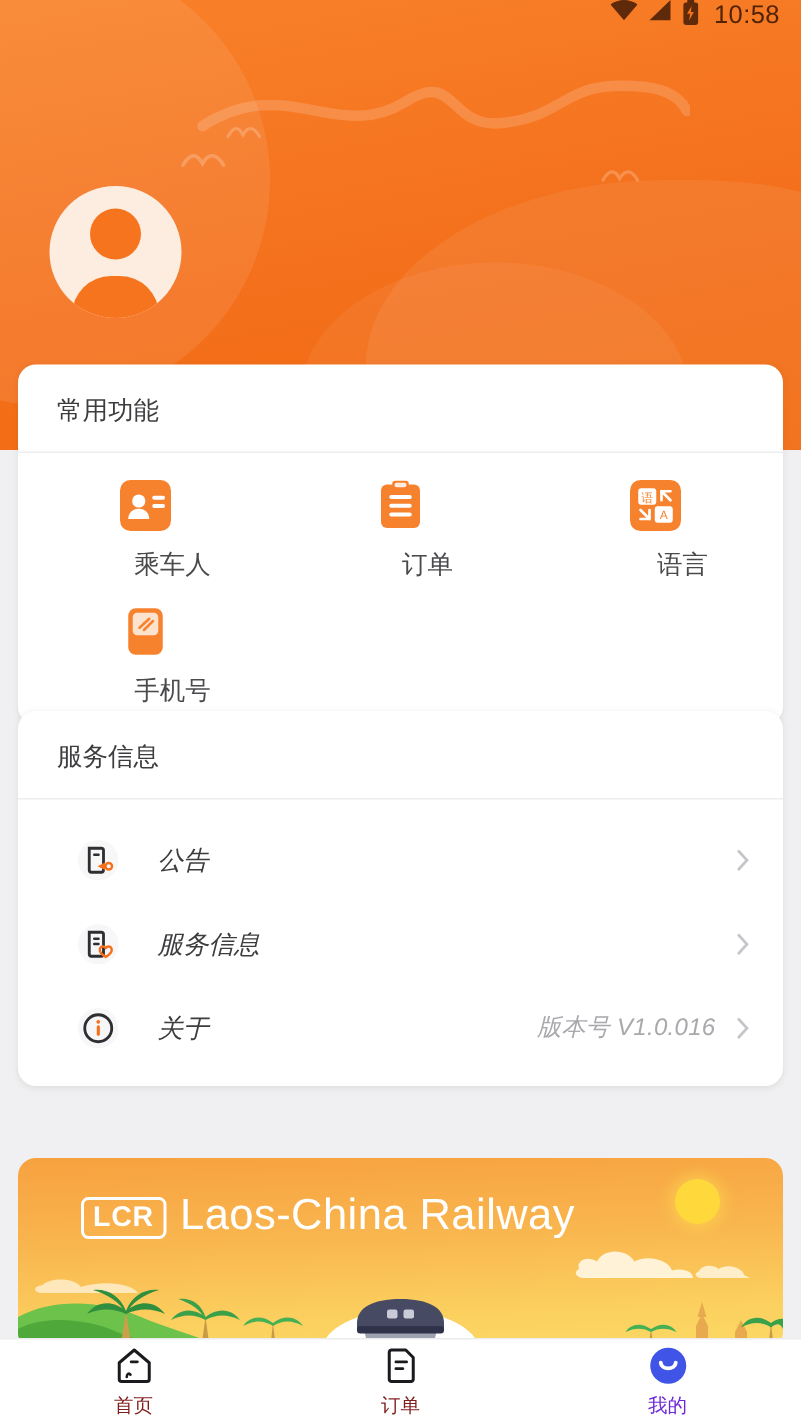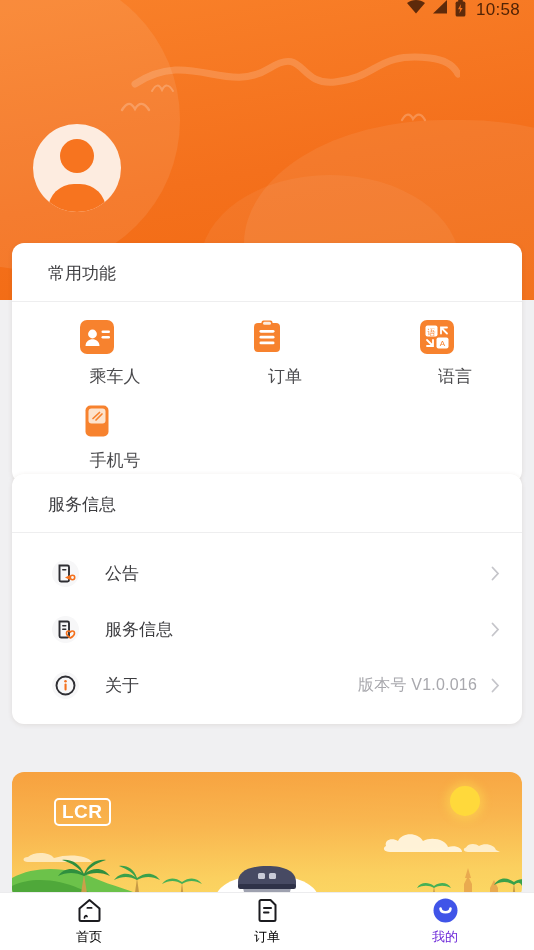--- a/index.html
+++ b/index.html
@@ -46,40 +46,41 @@
   }
   .sb-time { font-size: 17px; color: #512305; letter-spacing: .3px; margin-left: 3px; }
 
   
   .card {
     position: absolute; left: 12px; width: 510px;
     background: #ffffff; border-radius: 12px;
     box-shadow: 0 1px 5px rgba(90,60,30,.10);
   }
   .card-title {
-    font-size: 17px; color: #3d3d40; padding: 19px 0 16px 36px;
+    font-size: 17px; color: #3d3d40; padding: 19px 0 16px 26px;
     border-bottom: 1px solid #eeeeef; margin: 0 0 0 0;
   }
 
   #card-funcs { top: 243px; height: 240px; }
   #card-service { top: 474px; height: 250px; }
 
   
   .grid { display: flex; flex-wrap: wrap; padding: 18px 0 0 0; }
   .grid-cell {
     width: 33.33%; display: flex; flex-direction: column;
     align-items: center; margin-bottom: 16px;
   }
   .g-icon { width: 34px; height: 34px; margin-bottom: 11px; }
   .g-label { font-size: 17px; color: #4a4a4d; margin-left: 36px; }
 
   
   .srow {
     display: flex; align-items: center; height: 56px; padding: 0 22px 0 40px;
     position: relative;
+    font-style: italic;
   }
   .s-icon { width: 27px; height: 27px; flex: 0 0 27px; }
   .s-label { font-size: 17px; color: #3d3d40; margin-left: 26px; }
   .s-value { margin-left: auto; font-size: 16px; color: #a8a8ad; letter-spacing: .2px; }
   .chev { margin-left: 14px; width: 9px; height: 15px; flex: 0 0 9px; }
 
   
   .banner {
     position: absolute; left: 12px; top: 772px; width: 510px; height: 128px;
     border-radius: 12px; overflow: hidden;
@@ -99,21 +100,21 @@
     border-radius: 50%; background: #ffd93b; box-shadow: 0 0 9px 4px rgba(255,224,80,.45); }
 
   
   .tabbar {
     position: absolute; bottom: 0; left: 0; width: 534px; height: 58px;
     background: #ffffff; display: flex; border-top: 1px solid #ececee;
   }
   .tab { flex: 1; display: flex; flex-direction: column; align-items: center;
     justify-content: center; gap: 4px; }
   .tab-icon { width: 27px; height: 27px; }
-  .tab-label { font-size: 13px; color: #000000; }
+  .tab-label { font-size: 13px; color: #7f1d1d; }
   .tab.active .tab-label { color: #6d28d9; }
 </style>
 </head>
 <body>
 
 <div class="phone">
 
   <div class="header">
     <div class="hdr-wave w1"></div>
     <div class="hdr-wave w2"></div>
@@ -266,20 +267,21 @@
       <path d="M8,28 C2,28 0,24 4,22 C2,16 10,13 16,17 C20,8 36,8 41,17 C50,12 64,16 66,23 C74,21 80,24 80,28 Z" fill="#fff7e6" opacity=".9"></path>
       <path d="M86,28 C82,28 80,25 84,23.5 C86,19 94,19 97,22 C103,18 113,21 114,26 L118,28 Z" fill="#fff7e6" opacity=".8"></path>
     </svg>
     <svg style="position:absolute; left:10px; top:76px; width:150px; height:18px;" viewBox="0 0 150 18">
       <path d="M6,14 C0,14 0,9 6,9 C12,3 28,4 32,10 C48,5 66,8 70,14 Z" fill="#fff4dc" opacity=".75"></path>
     </svg>
 
     <div class="bnr-logo">
       <span>LCR</span>
     </div>
+    <div class="bnr-text">Laos-China Railway</div>
 
     <svg style="position:absolute; left:0; bottom:0; width:510px; height:62px;" viewBox="0 0 510 62">
 
       <path d="M0,62 L0,40 C25,26 60,30 82,40 C100,48 120,52 140,62 Z" fill="#6cc24a"></path>
       <path d="M0,62 L0,48 C20,38 48,42 66,50 C78,55 92,58 104,62 Z" fill="#4fa83a"></path>
 
       <g fill="#2f8f3e">
         <path d="M68,62 L72,36 L76,62 Z" fill="#caa04a"></path>
         <path d="M72,36 C62,28 52,30 46,38 C54,34 64,34 72,38 Z"></path>
         <path d="M72,36 C82,28 92,30 98,38 C90,34 80,34 72,38 Z"></path>

